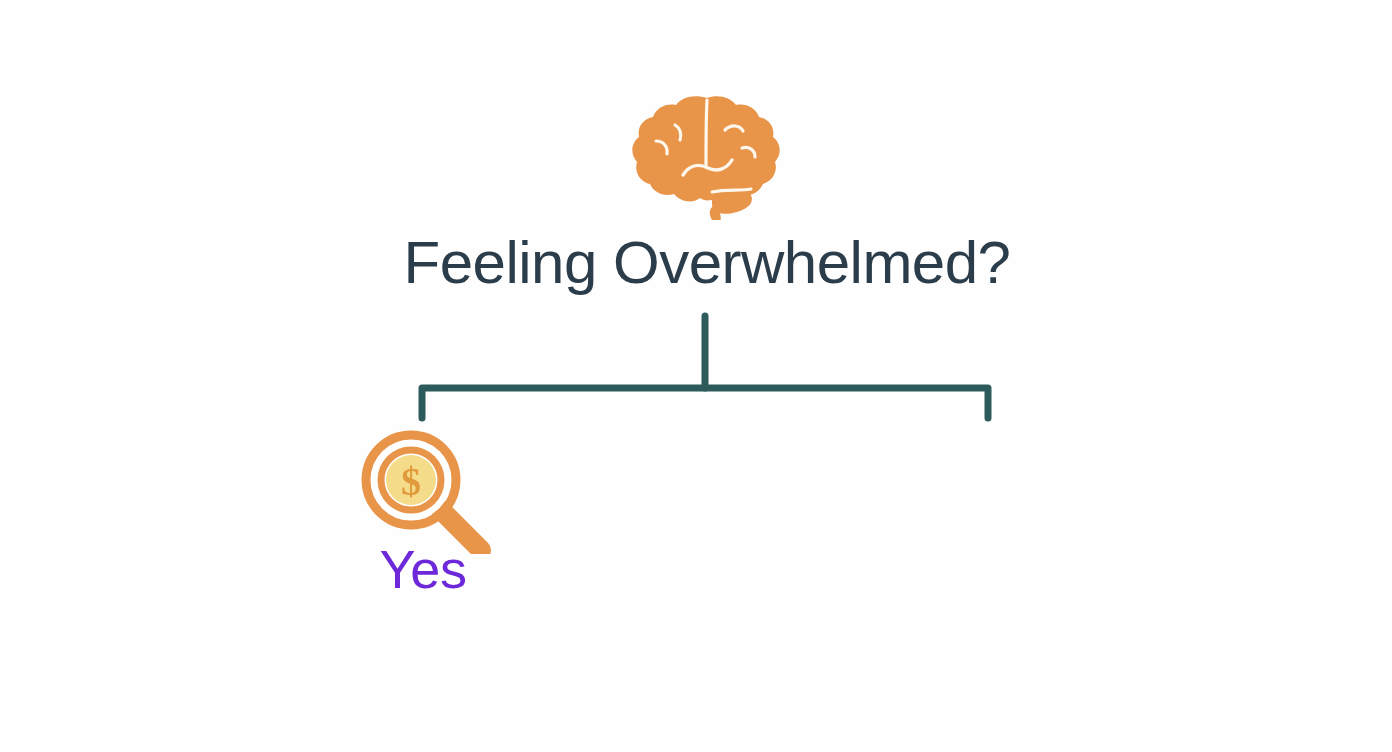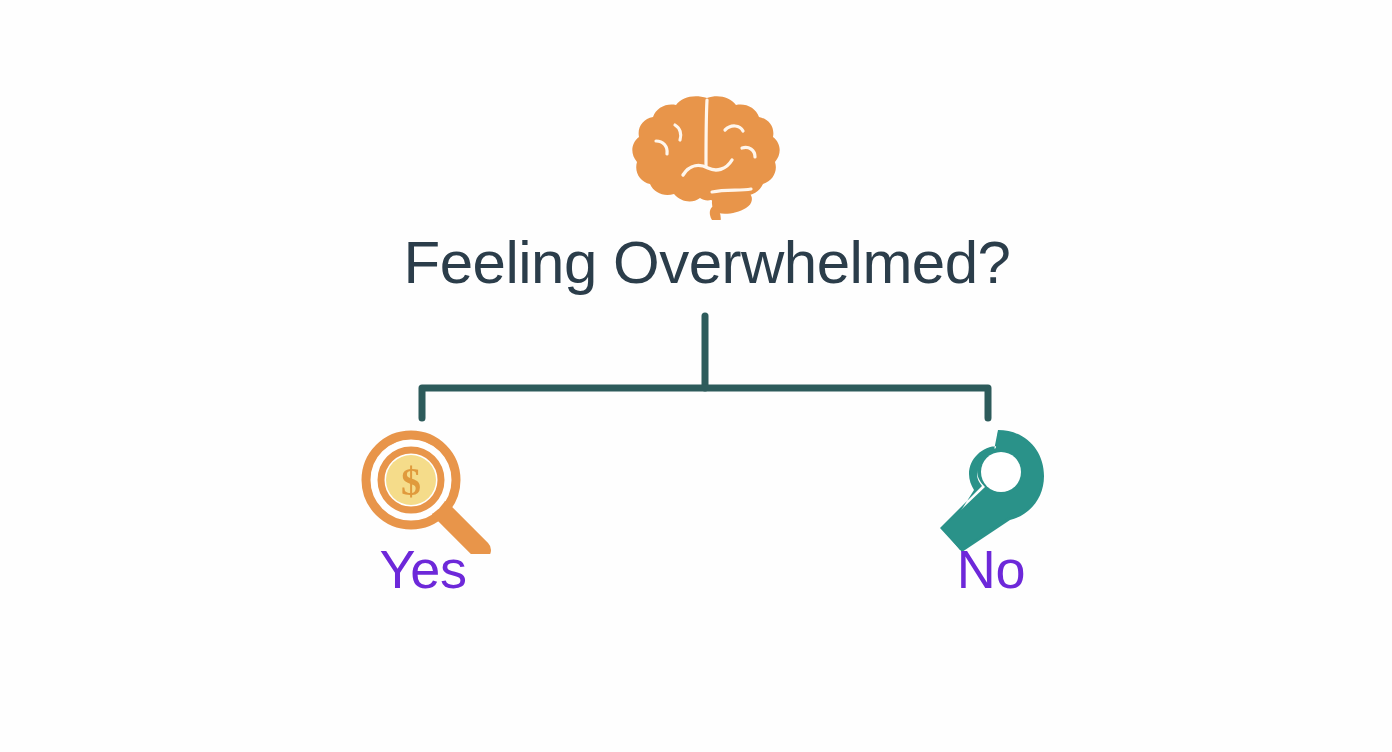--- a/index.html
+++ b/index.html
@@ -165,68 +165,14 @@
         <circle cx="56" cy="56" r="30" fill="none" stroke="#E8954A" stroke-width="7"></circle>
 
         <circle cx="56" cy="56" r="25" fill="#F5DC8A"></circle>
 
         <text x="56" y="57" text-anchor="middle" dominant-baseline="central" font-family="'Liberation Serif', serif" font-size="40" font-weight="bold" fill="#E09A3C">$</text>
       </svg>
     </div>
     <div class="branch-label">Yes</div>
   </div>
 
-  <div class="branch" id="branch-no">
-    <div class="branch-icon">
-      <svg viewBox="0 0 120 130" width="120" height="130" aria-hidden="true">
-        <g fill="#2A9289">
-
-          <path fill-rule="evenodd" d="
-            M68 6
-            C 95 6, 114 26, 114 52
-            C 114 74, 100 91, 80 96
-            L 80 96
-            L 32 128
-            L 10 104
-            L 52 62
-            C 49 58, 47 55, 47 50
-            C 47 38, 56 30, 68 30
-            C 79 30, 88 39, 88 50
-            C 88 61, 79 70, 68 70
-            C 64 70, 61 69, 58 67
-            L 58 67
-            C 57 67, 56 67, 56 67
-            L 56 67
-            Z
-            M68 22
-            C 52 22, 39 35, 39 50
-            C 39 56, 41 61, 44 66
-            L 20 104
-            L 32 117
-            L 66 84
-            C 67 84, 68 84, 68 84
-            C 86 84, 100 70, 100 52
-            C 100 35, 86 22, 68 22
-            Z"></path>
-
-          <path d="
-            M68 8
-            C 93 8, 112 27, 112 52
-            C 112 73, 97 90, 77 94
-            L 30 126
-            L 12 104
-            L 55 63
-            C 50 58, 47 53, 47 46
-            C 47 34, 57 24, 69 24
-            C 81 24, 91 34, 91 46
-            C 91 58, 81 68, 69 68
-            C 66 68, 63 67, 60 66
-            L 60 66
-            Z"></path>
-
-          <circle cx="71" cy="48" r="20" fill="#ffffff"></circle>
-        </g>
-      </svg>
-    </div>
-    <div class="branch-label">No</div>
-  </div>
 
 </div>
 
 </body></html>

